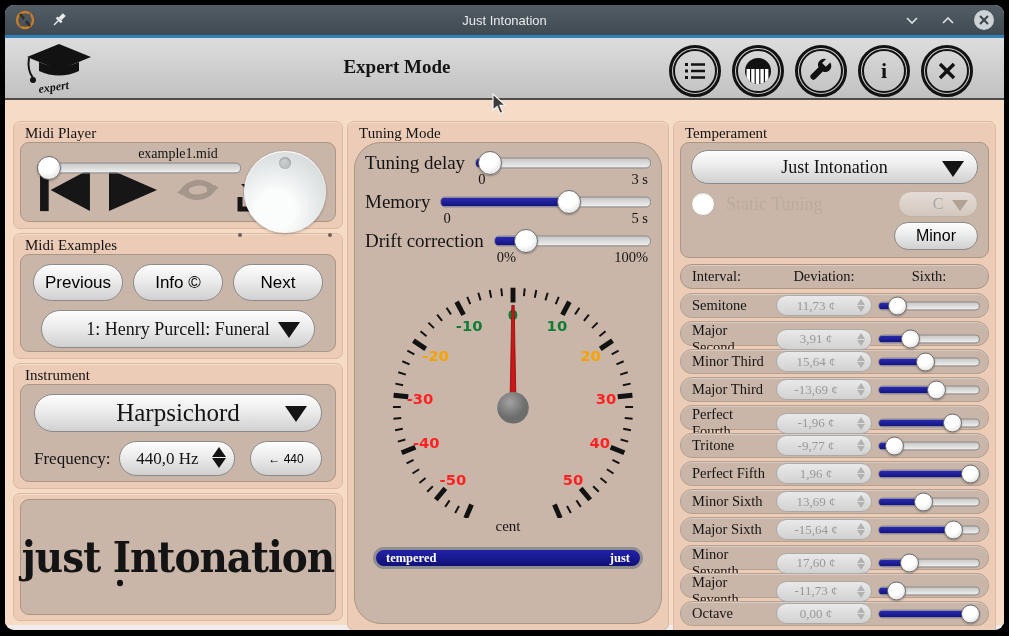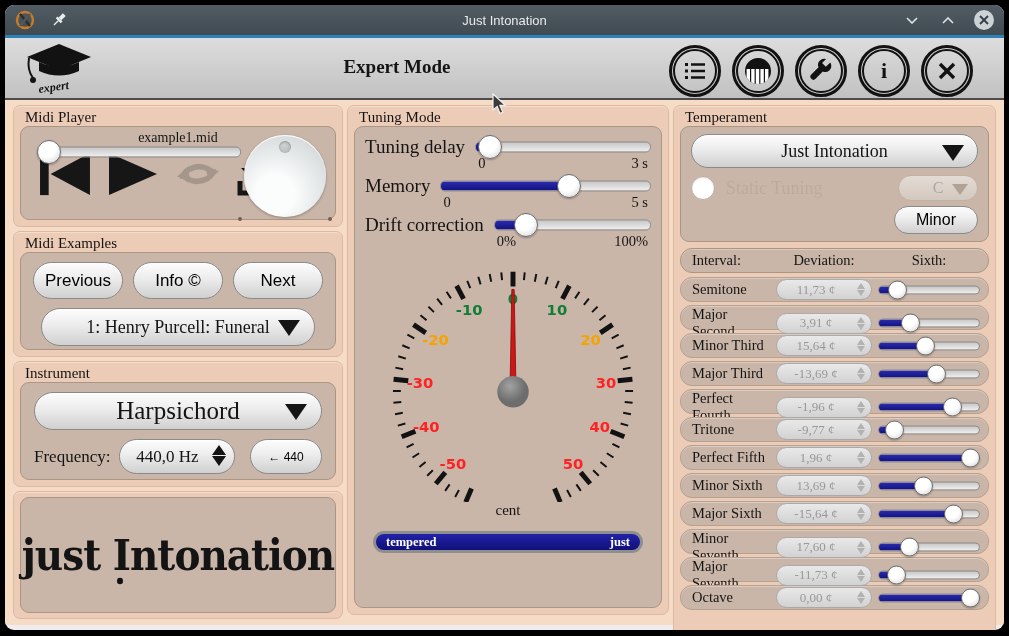--- a/index.html
+++ b/index.html
@@ -22,33 +22,33 @@
     position:relative;}
   .hd-title{position:absolute;left:322px;top:18px;width:140px;text-align:center;font-size:19px;
     font-weight:bold;}
   .hd-logo{position:absolute;left:16px;top:3px;}
   .hd-buttons{position:absolute;right:31px;top:7px;display:flex;gap:11px;}
   .cbtn{width:46px;height:46px;border-radius:50%;border:3px solid #121212;position:relative;
     display:flex;align-items:center;justify-content:center;background:transparent;}
   .cbtn::before{content:"";position:absolute;inset:1px;border-radius:50%;border:2px solid #121212;}
   .cursor{position:absolute;left:487px;top:55px;z-index:5;}
   
-  .content{background:#f6dcc6;height:525px;padding:5px 8px 0;display:flex;gap:4px;
+  .content{background:#f6dcc6;height:525px;padding:21px 8px 0;display:flex;gap:4px;
     box-sizing:border-box;}
   .col-left{width:330px;display:flex;flex-direction:column;gap:4px;}
   .col-mid{width:322px;}
   .col-right{flex:1;}
   .groupbox{background:#ecccb6;border:1px solid #ddb9a0;border-radius:7px;padding:2px 6px 6px;
     box-sizing:border-box;box-shadow:inset 0 1px 0 rgba(255,255,255,.35);}
   .gb-title{font-size:15px;height:18px;line-height:18px;margin-left:5px;}
   .gb-inner{background:#cab6a9;border:1px solid #aa9683;border-radius:9px;position:relative;
     box-sizing:border-box;}
   .tall{height:510px;}
   
-  .mp-inner{height:94px;}
+  .mp-inner{height:80px;}
   .mp-file{text-align:center;font-size:14px;padding-top:3px;}
   .mp-icons{position:absolute;left:16px;top:22px;display:flex;align-items:center;gap:13px;height:54px;}
   .mp-knob{position:absolute;right:9px;top:8px;width:82px;height:82px;border-radius:50%;
     background:radial-gradient(circle at 38% 72%, #fbfcfc 25%, #e2e6e7 60%, #c8cdce 100%);
     box-shadow:0 1px 3px rgba(0,0,0,.3), inset 0 1px 1px #fff;}
   .knob-dot{position:absolute;left:50%;top:6px;width:12px;height:12px;border-radius:50%;
     transform:translateX(-50%);background:radial-gradient(circle at 40% 35%, #cfd3d4, #aeb3b5);
     box-shadow:inset 0 1px 2px rgba(0,0,0,.25);}
   .knob-mark{position:absolute;width:4px;height:4px;border-radius:50%;background:#6e6156;}
   .km-min{left:-6px;bottom:-4px;} .km-max{right:-6px;bottom:-4px;}
@@ -336,21 +336,21 @@
       <div class="groupbox" style="height:128px;padding-top:5px;">
         <div class="gb-inner logo-inner">
           <div class="brand"><span>just </span><span class="bi">I</span><span>ntonation</span></div>
         </div>
       </div>
     </div>
 
     <div class="col-mid">
       <div class="groupbox">
         <div class="gb-title">Tuning Mode</div>
-        <div class="gb-inner tm-inner tall" style="height:482px;">
+        <div class="gb-inner tm-inner tall" style="height:482px;border-radius:27px;">
           <div class="trow">
             <span class="tlabel">Tuning delay</span>
             <div class="hslider">
               <div class="track">
                   <div class="fill" style="width: calc(2% + 10.56px);"></div>
                 </div>
                 <div class="handle" style="left: calc(2% - 0.44px);"></div>
             </div>
             <div class="tsub">
               <span>0</span>

